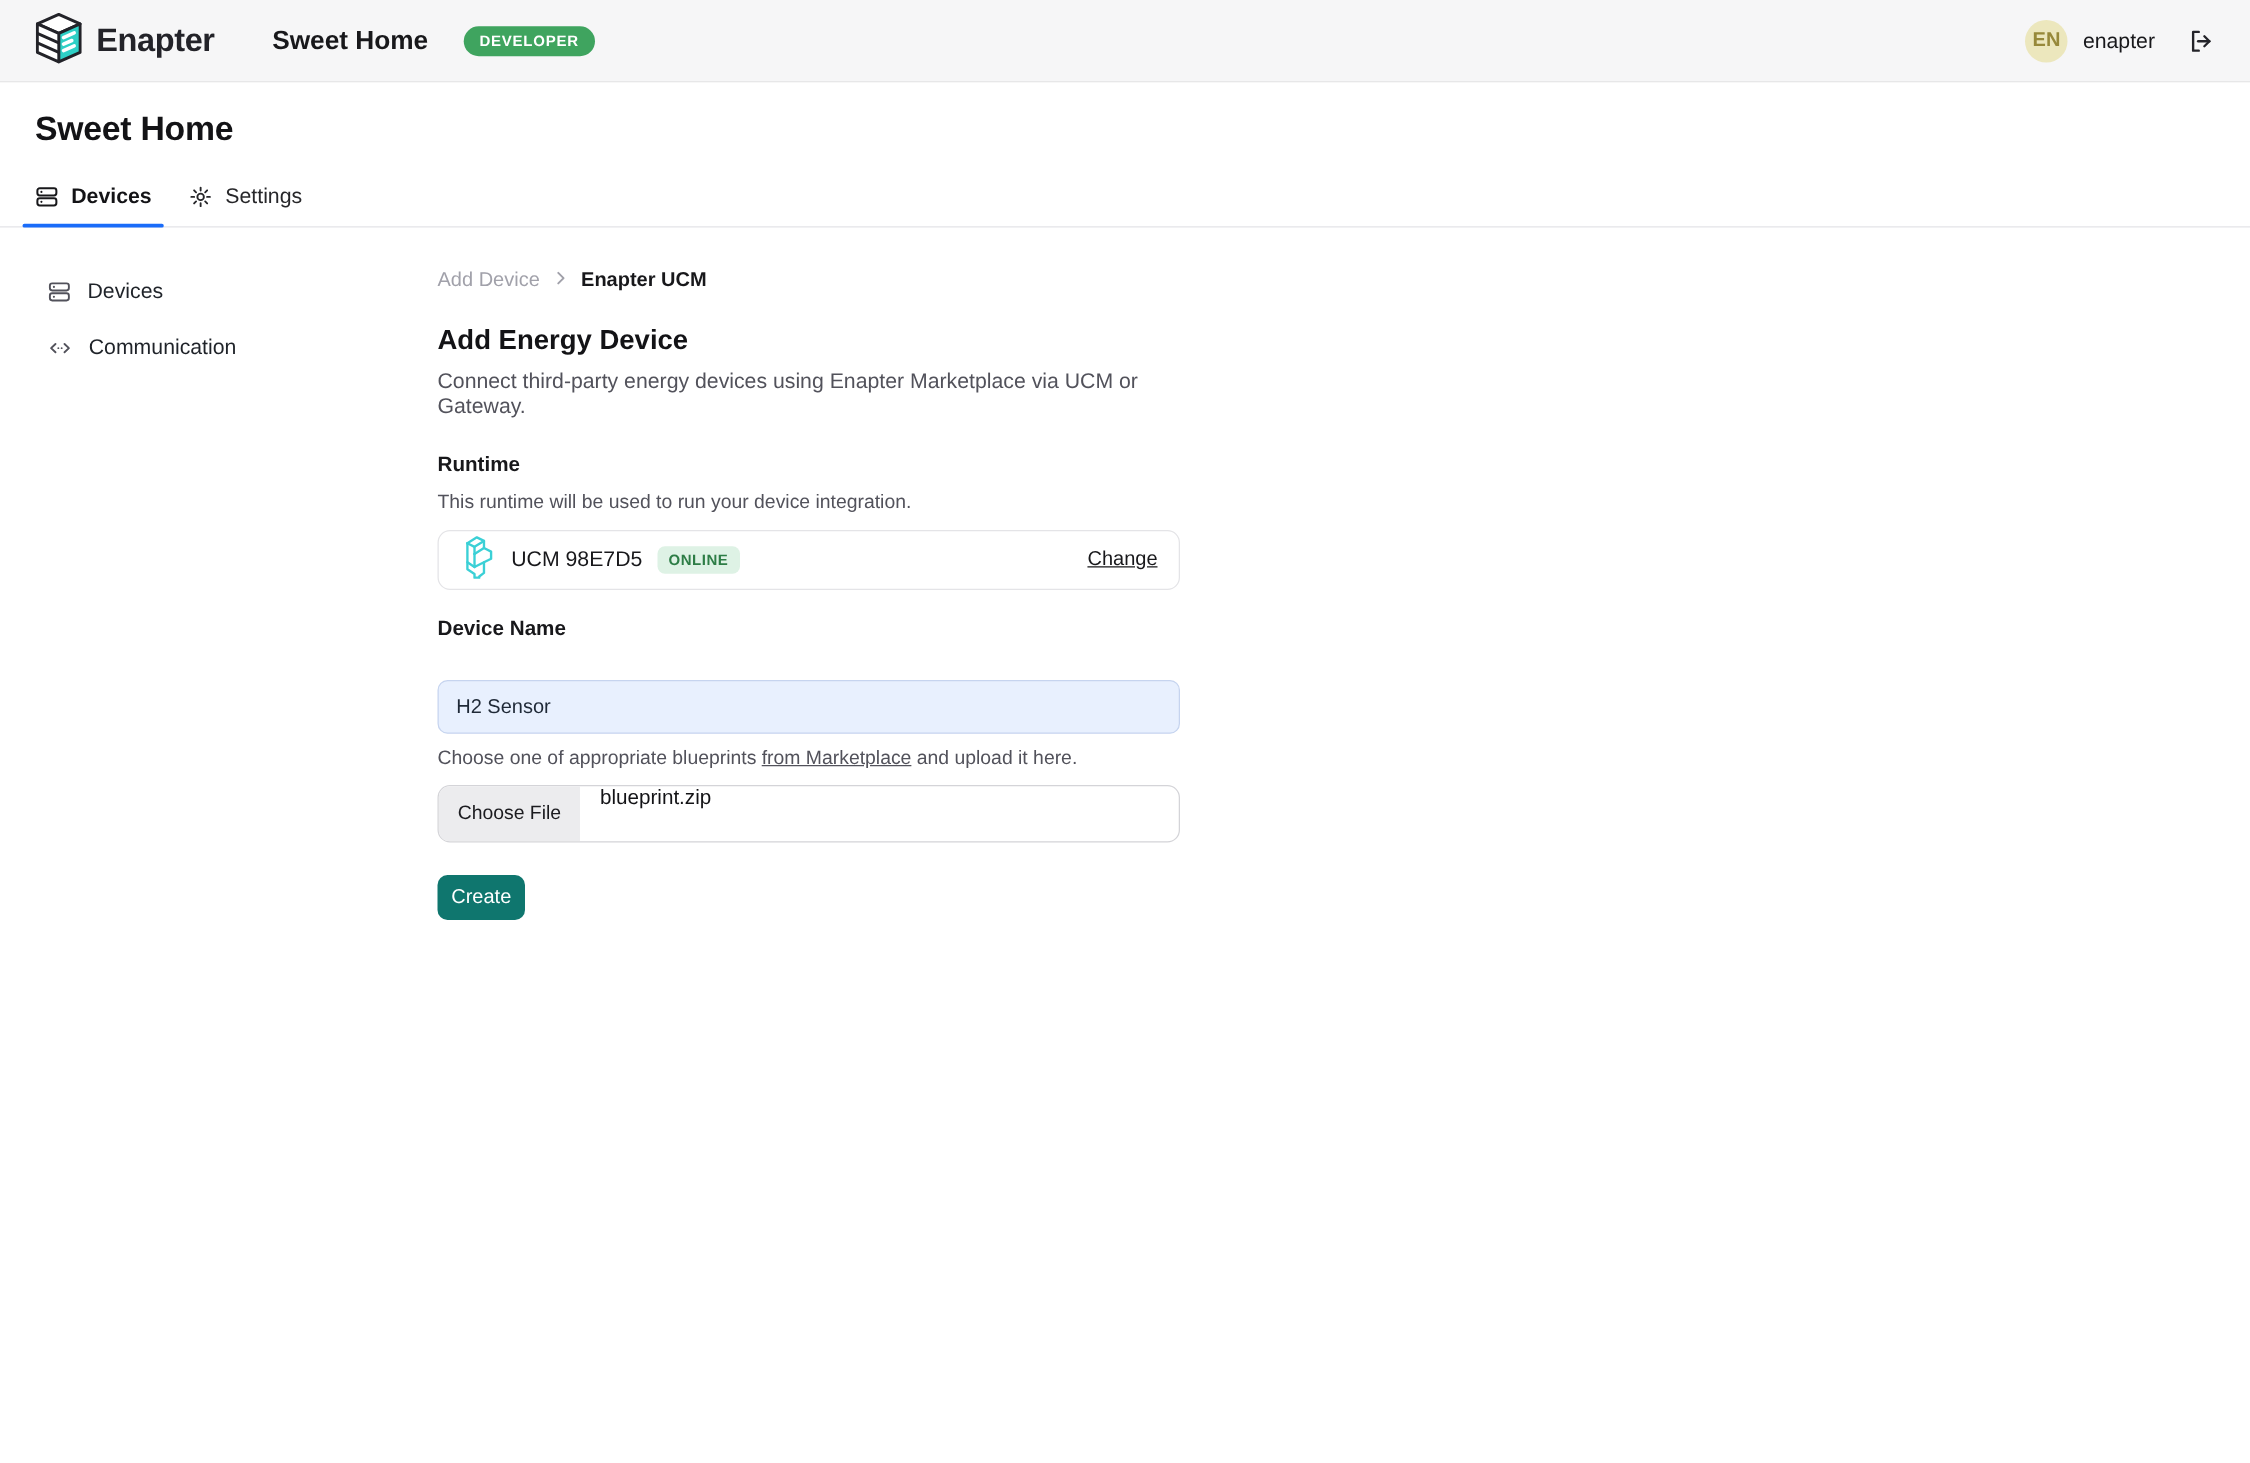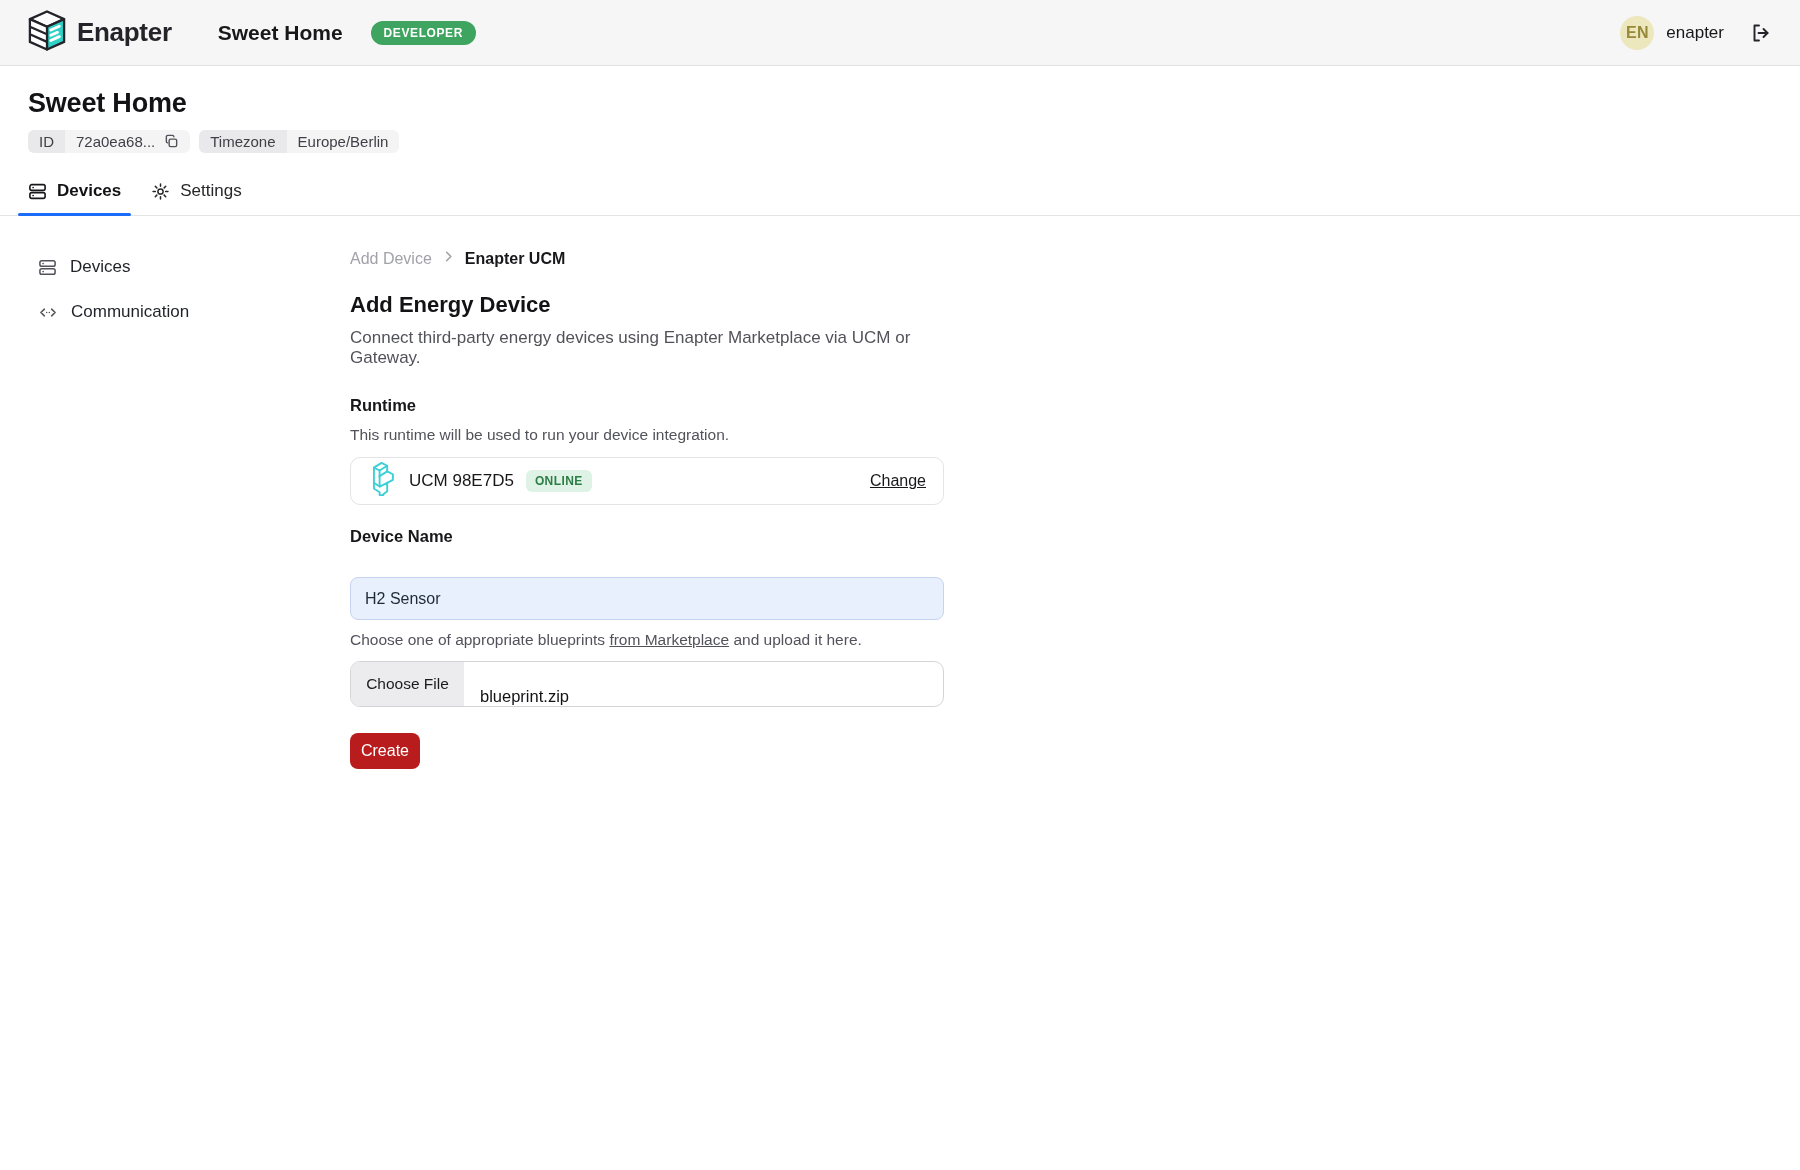--- a/index.html
+++ b/index.html
@@ -56,25 +56,25 @@
   .runtime-card { margin-top:13px; height:48px; border:1px solid #e4e4e7; border-radius:10px; display:flex; align-items:center; padding:0 17px; }
   .runtime-name { margin-left:14px; font-size:17px; color:#18181b; }
   .online-badge { margin-left:12px; background:#def2e5; color:#2d7d46; font-size:12px; font-weight:700; letter-spacing:0.4px; padding:4px 9px; border-radius:6px; }
   .card-spacer { flex:1; }
   .change-link { font-size:16px; color:#18181b; text-decoration:underline; cursor:pointer; }
 
   .devname-label { margin-top:22px; }
   .text-input { margin-top:31px; width:100%; height:43px; background:#e8f0fe; border:1px solid #c6d4ef; border-radius:8px; padding:0 14px; font-size:16px; color:#1f2937; font-family:"Liberation Sans", sans-serif; outline:none; display:block; }
 
   .blueprint-label { margin-top:26px; }
-  .file-box { margin-top:12px; height:46px; border:1px solid #d4d4d8; border-radius:10px; display:flex; align-items:flex-end; overflow:hidden; background:#ffffff; cursor:pointer; }
+  .file-box { margin-top:12px; height:46px; border:1px solid #d4d4d8; border-radius:10px; display:flex; align-items:flex-start; overflow:hidden; background:#ffffff; cursor:pointer; }
   .choose-btn { width:113px; align-self:stretch; background:#ececee; display:flex; align-items:center; justify-content:center; font-size:15.5px; color:#1b1b1f; }
   .file-name { margin-left:16px; font-size:16.5px; color:#131316; }
 
-  .create-btn { margin-top:26px; width:70px; height:36px; background:#b91c1c; border:none; border-radius:8px; color:#ffffff; font-size:16px; font-family:"Liberation Sans", sans-serif; display:flex; align-items:center; justify-content:center; cursor:pointer; }
+  .create-btn { margin-top:26px; width:70px; height:36px; background:#0f766e; border:none; border-radius:8px; color:#ffffff; font-size:16px; font-family:"Liberation Sans", sans-serif; display:flex; align-items:center; justify-content:center; cursor:pointer; }
 </style>
 </head>
 <body>
 
 <div class="header">
   <div class="brand">
     <span>
       <svg width="38" height="43" viewBox="0 0 40 44">
         <g stroke="#232329" stroke-width="2.4" stroke-linejoin="round">
           <polygon points="20,2 38,10 20,18 2,10" fill="#ffffff"></polygon>
@@ -99,40 +99,20 @@
       <path d="M9 3.5 H4.5 V18.5 H9"></path>
       <path d="M13.5 7 L17.5 11 L13.5 15"></path>
       <path d="M8.5 11 H17.5"></path>
     </svg>
   </span>
 </div>
 
 <div class="page-head">
   <div class="page-title">Sweet Home</div>
 
-  <div class="chips">
-    <div class="chip">
-      <span class="seg-label">ID</span>
-      <span class="seg-value">
-        <span>72a0ea68...</span>
-        <span class="copy-btn">
-          <svg width="15" height="15" viewBox="0 0 16 16" fill="none" stroke="#52525b" stroke-width="1.5" stroke-linejoin="round">
-            <rect x="5.5" y="5.5" width="8" height="8" rx="1.5"></rect>
-            <path d="M10.5 3.5 V3 a1.5 1.5 0 0 0 -1.5 -1.5 H4 A1.5 1.5 0 0 0 2.5 3 v5 A1.5 1.5 0 0 0 4 9.5 h-0.5"></path>
-          </svg>
-        </span>
-      </span>
-    </div>
-    <div class="chip">
-      <span class="seg-label">Timezone</span>
-      <span class="seg-value">
-          <span>Europe/Berlin</span>
-        </span>
-    </div>
-  </div>
 
   <div class="tabs">
     <div class="tab active">
       <span>
         <svg width="19" height="19" viewBox="0 0 20 20" fill="none" stroke="#18181b" stroke-width="1.7">
           <rect x="2" y="2.8" width="16" height="6" rx="2"></rect>
           <rect x="2" y="11.2" width="16" height="6" rx="2"></rect>
           <circle cx="5.4" cy="5.8" r="0.9" fill="#18181b" stroke="none"></circle>
           <circle cx="5.4" cy="14.2" r="0.9" fill="#18181b" stroke="none"></circle>
         </svg>

